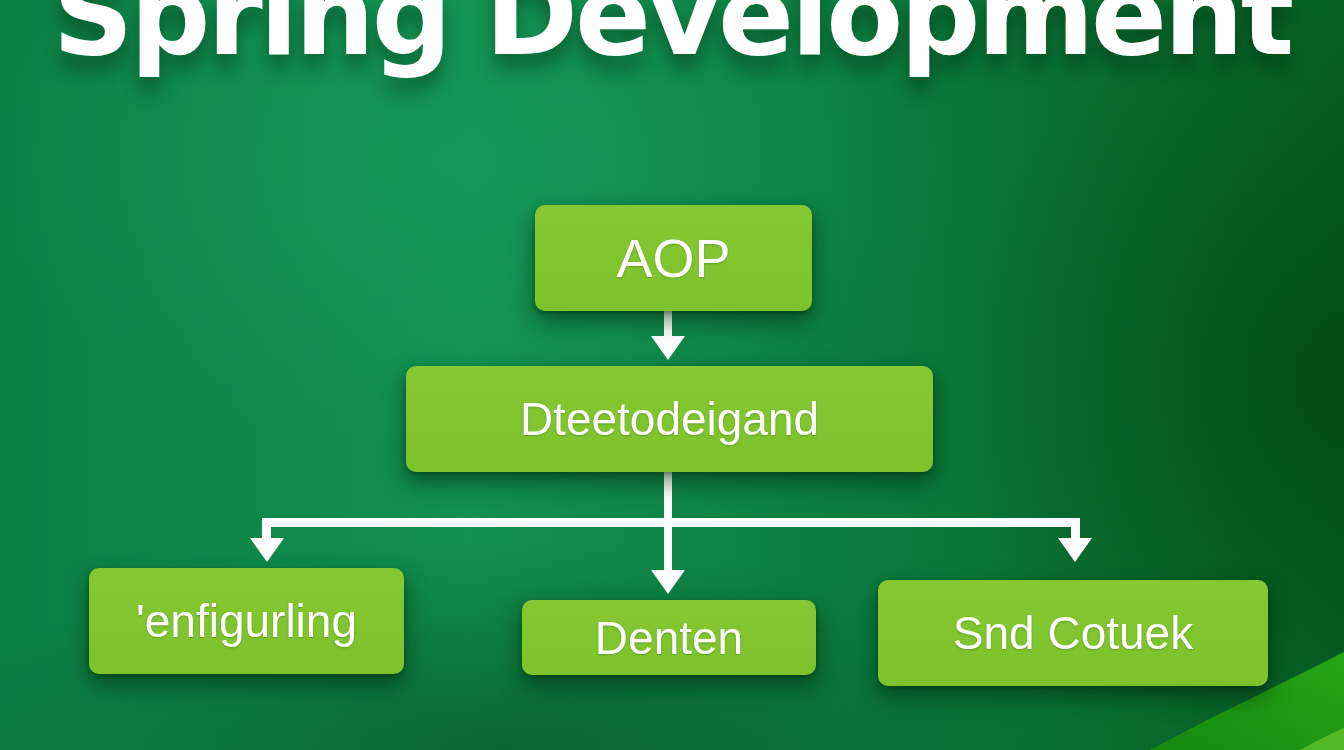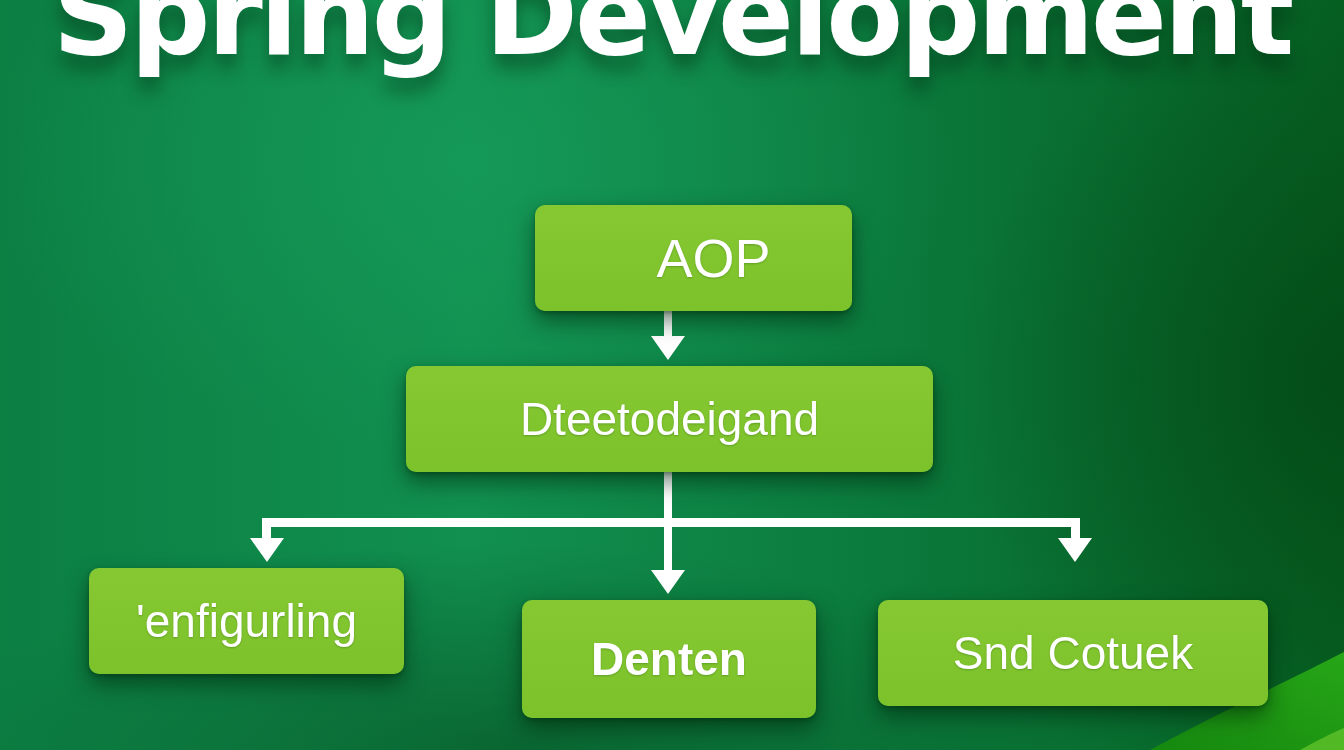--- a/index.html
+++ b/index.html
@@ -41,25 +41,25 @@
       color: #ffffff;
       display: flex;
       align-items: center;
       justify-content: center;
       font-family: "Liberation Sans", "DejaVu Sans", sans-serif;
       white-space: nowrap;
     }
     .node span {
       text-shadow: 0 1px 2px rgba(0,50,10,0.25);
     }
-    #node-aop { left: 535px; top: 205px; width: 277px; height: 106px; font-size: 54px; padding-left: 40px; }
+    #node-aop { left: 535px; top: 205px; width: 277px; height: 106px; font-size: 54px; }
     #node-mid { left: 406px; top: 366px; width: 527px; height: 106px; font-size: 46px; align-items: center; }
     #node-left { left: 72px; top: 568px; width: 315px; height: 106px; font-size: 46px; margin-left: 17px; }
-    #node-center { left: 522px; top: 600px; width: 294px; height: 118px; font-size: 46px; font-weight: bold; }
-    #node-right { left: 878px; top: 600px; width: 390px; height: 106px; font-size: 46px; text-align: right; }
+    #node-center { left: 522px; top: 600px; width: 294px; height: 75px; font-size: 46px; }
+    #node-right { left: 878px; top: 580px; width: 390px; height: 106px; font-size: 46px; text-align: right; }
 
     .connectors {
       position: absolute;
       left: 0; top: 0;
       width: 1344px; height: 750px;
       pointer-events: none;
     }
     .swoosh {
       position: absolute;
       left: 0; top: 0;

